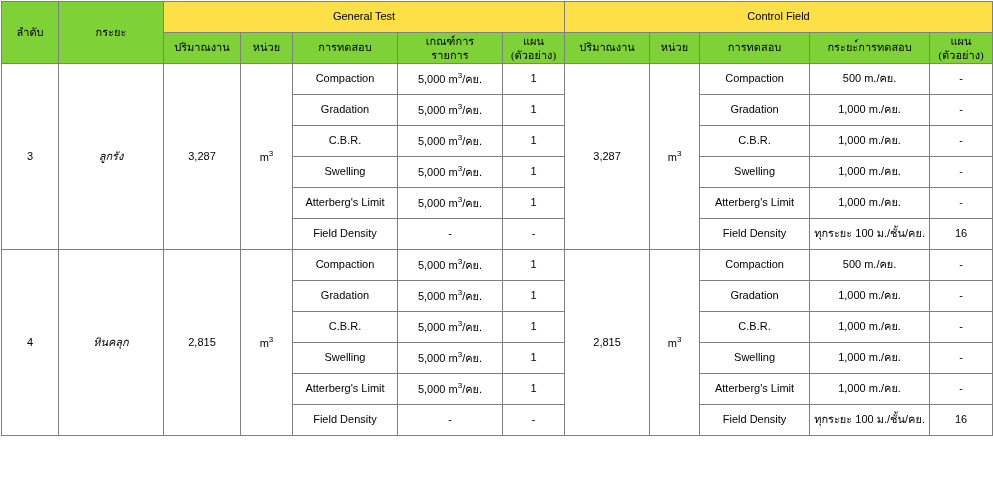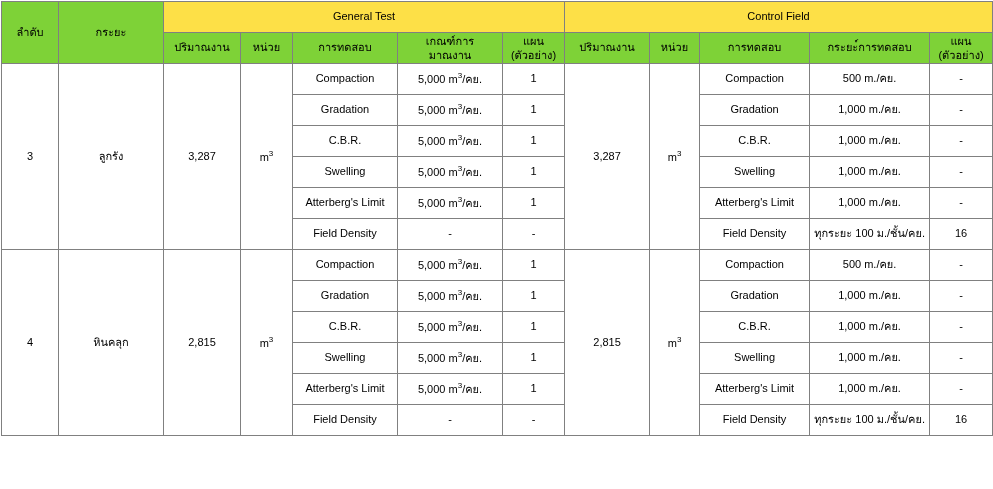--- a/index.html
+++ b/index.html
@@ -43,23 +43,25 @@
   }
   th.grouphdr {
     background: #fde047;
     height: 28px;
     font-size: 12px;
     margin-top: 10px;
   }
   .two-line {
     display: block;
     line-height: 1.3;
+    font-family: Liberation Serif, serif;
   }
   td.item-cell {
     font-size: 11.5px;
+    font-style: italic;
   }
   td.test-name {
     text-align: center;
     font-size: 11.5px;
     margin-left: 17px;
   }
   td.criteria {
     text-align: center;
     font-size: 11px;
   }
@@ -99,21 +101,21 @@
         <th class="hdr" rowspan="2">กระยะ</th>
         <th class="grouphdr" colspan="5">General Test</th>
         <th class="grouphdr" colspan="5">Control Field</th>
       </tr>
       <tr>
         <th class="hdr">ปริมาณงาน</th>
         <th class="hdr">หน่วย</th>
         <th class="hdr">การทดสอบ</th>
         <th class="hdr">
           <span class="two-line">เกณฑ์การ</span>
-          <span class="two-line">มาณงาน</span>
+          <span class="two-line">รายการ</span>
         </th>
         <th class="hdr">
           <span class="two-line">แผน</span>
           <span class="two-line">(ตัวอย่าง)</span>
         </th>
         <th class="hdr">ปริมาณงาน</th>
         <th class="hdr">หน่วย</th>
         <th class="hdr">การทดสอบ</th>
         <th class="hdr">กระยะ์การทดสอบ</th>
         <th class="hdr">

